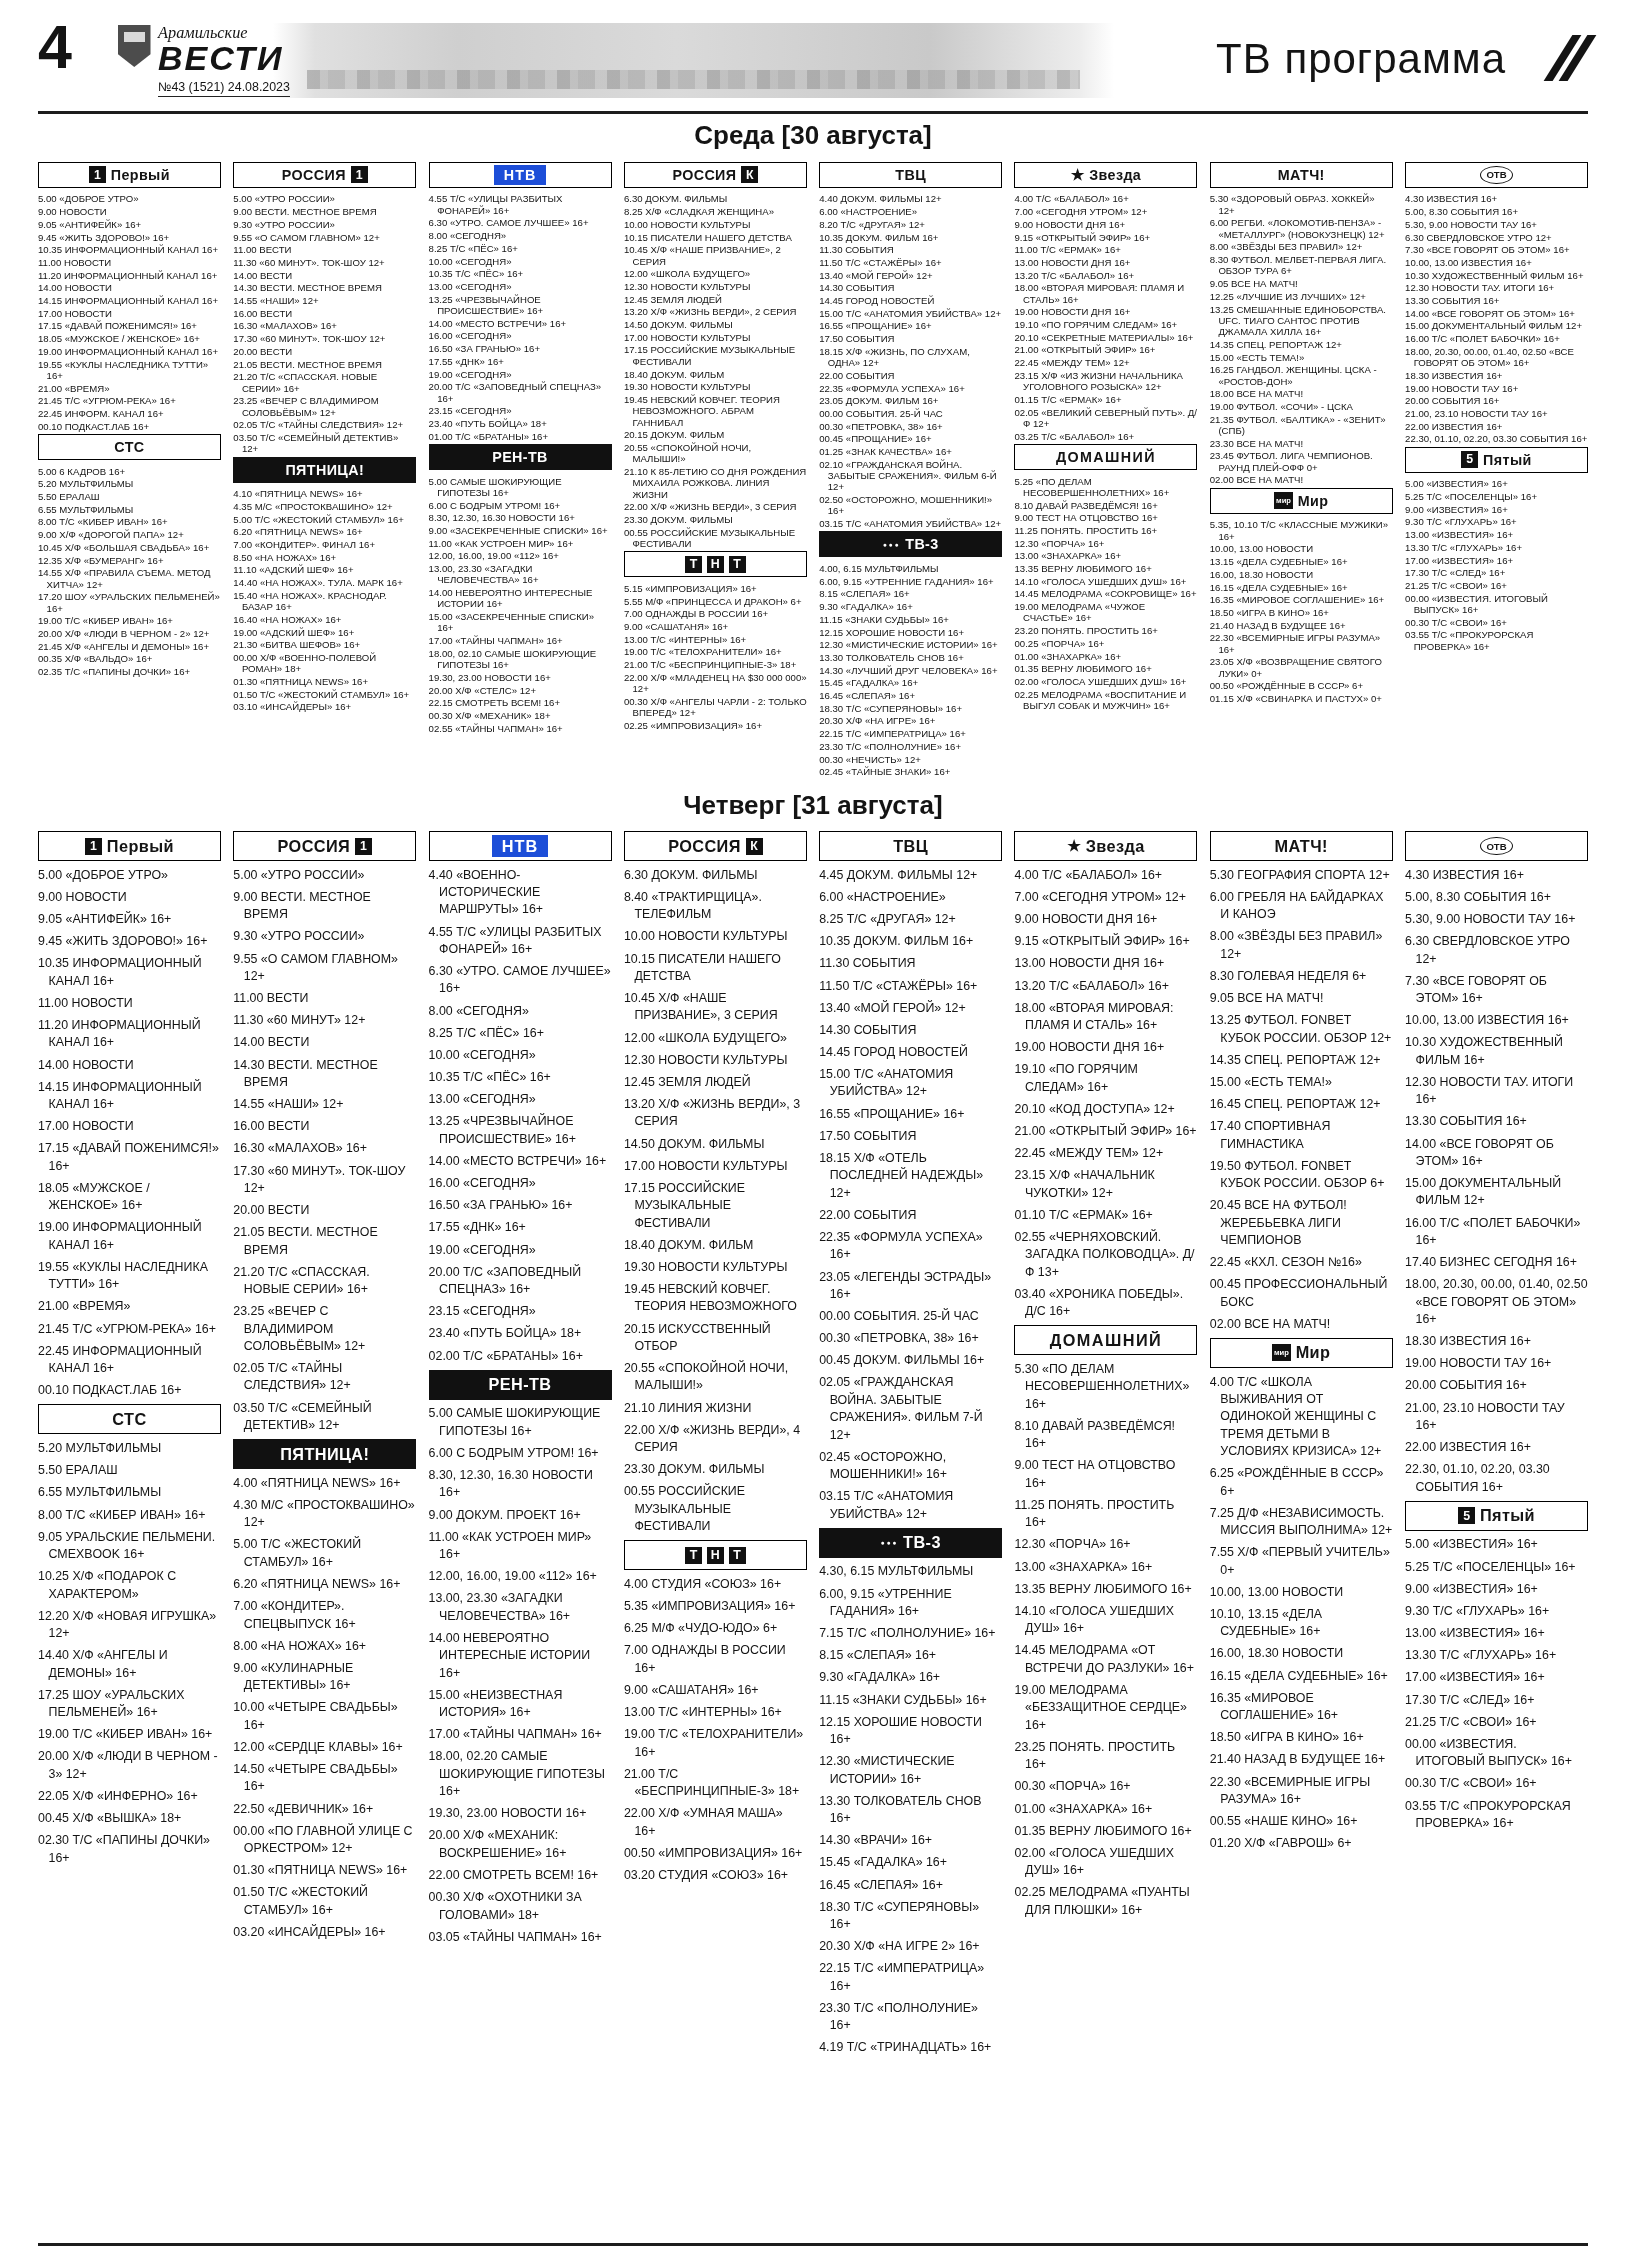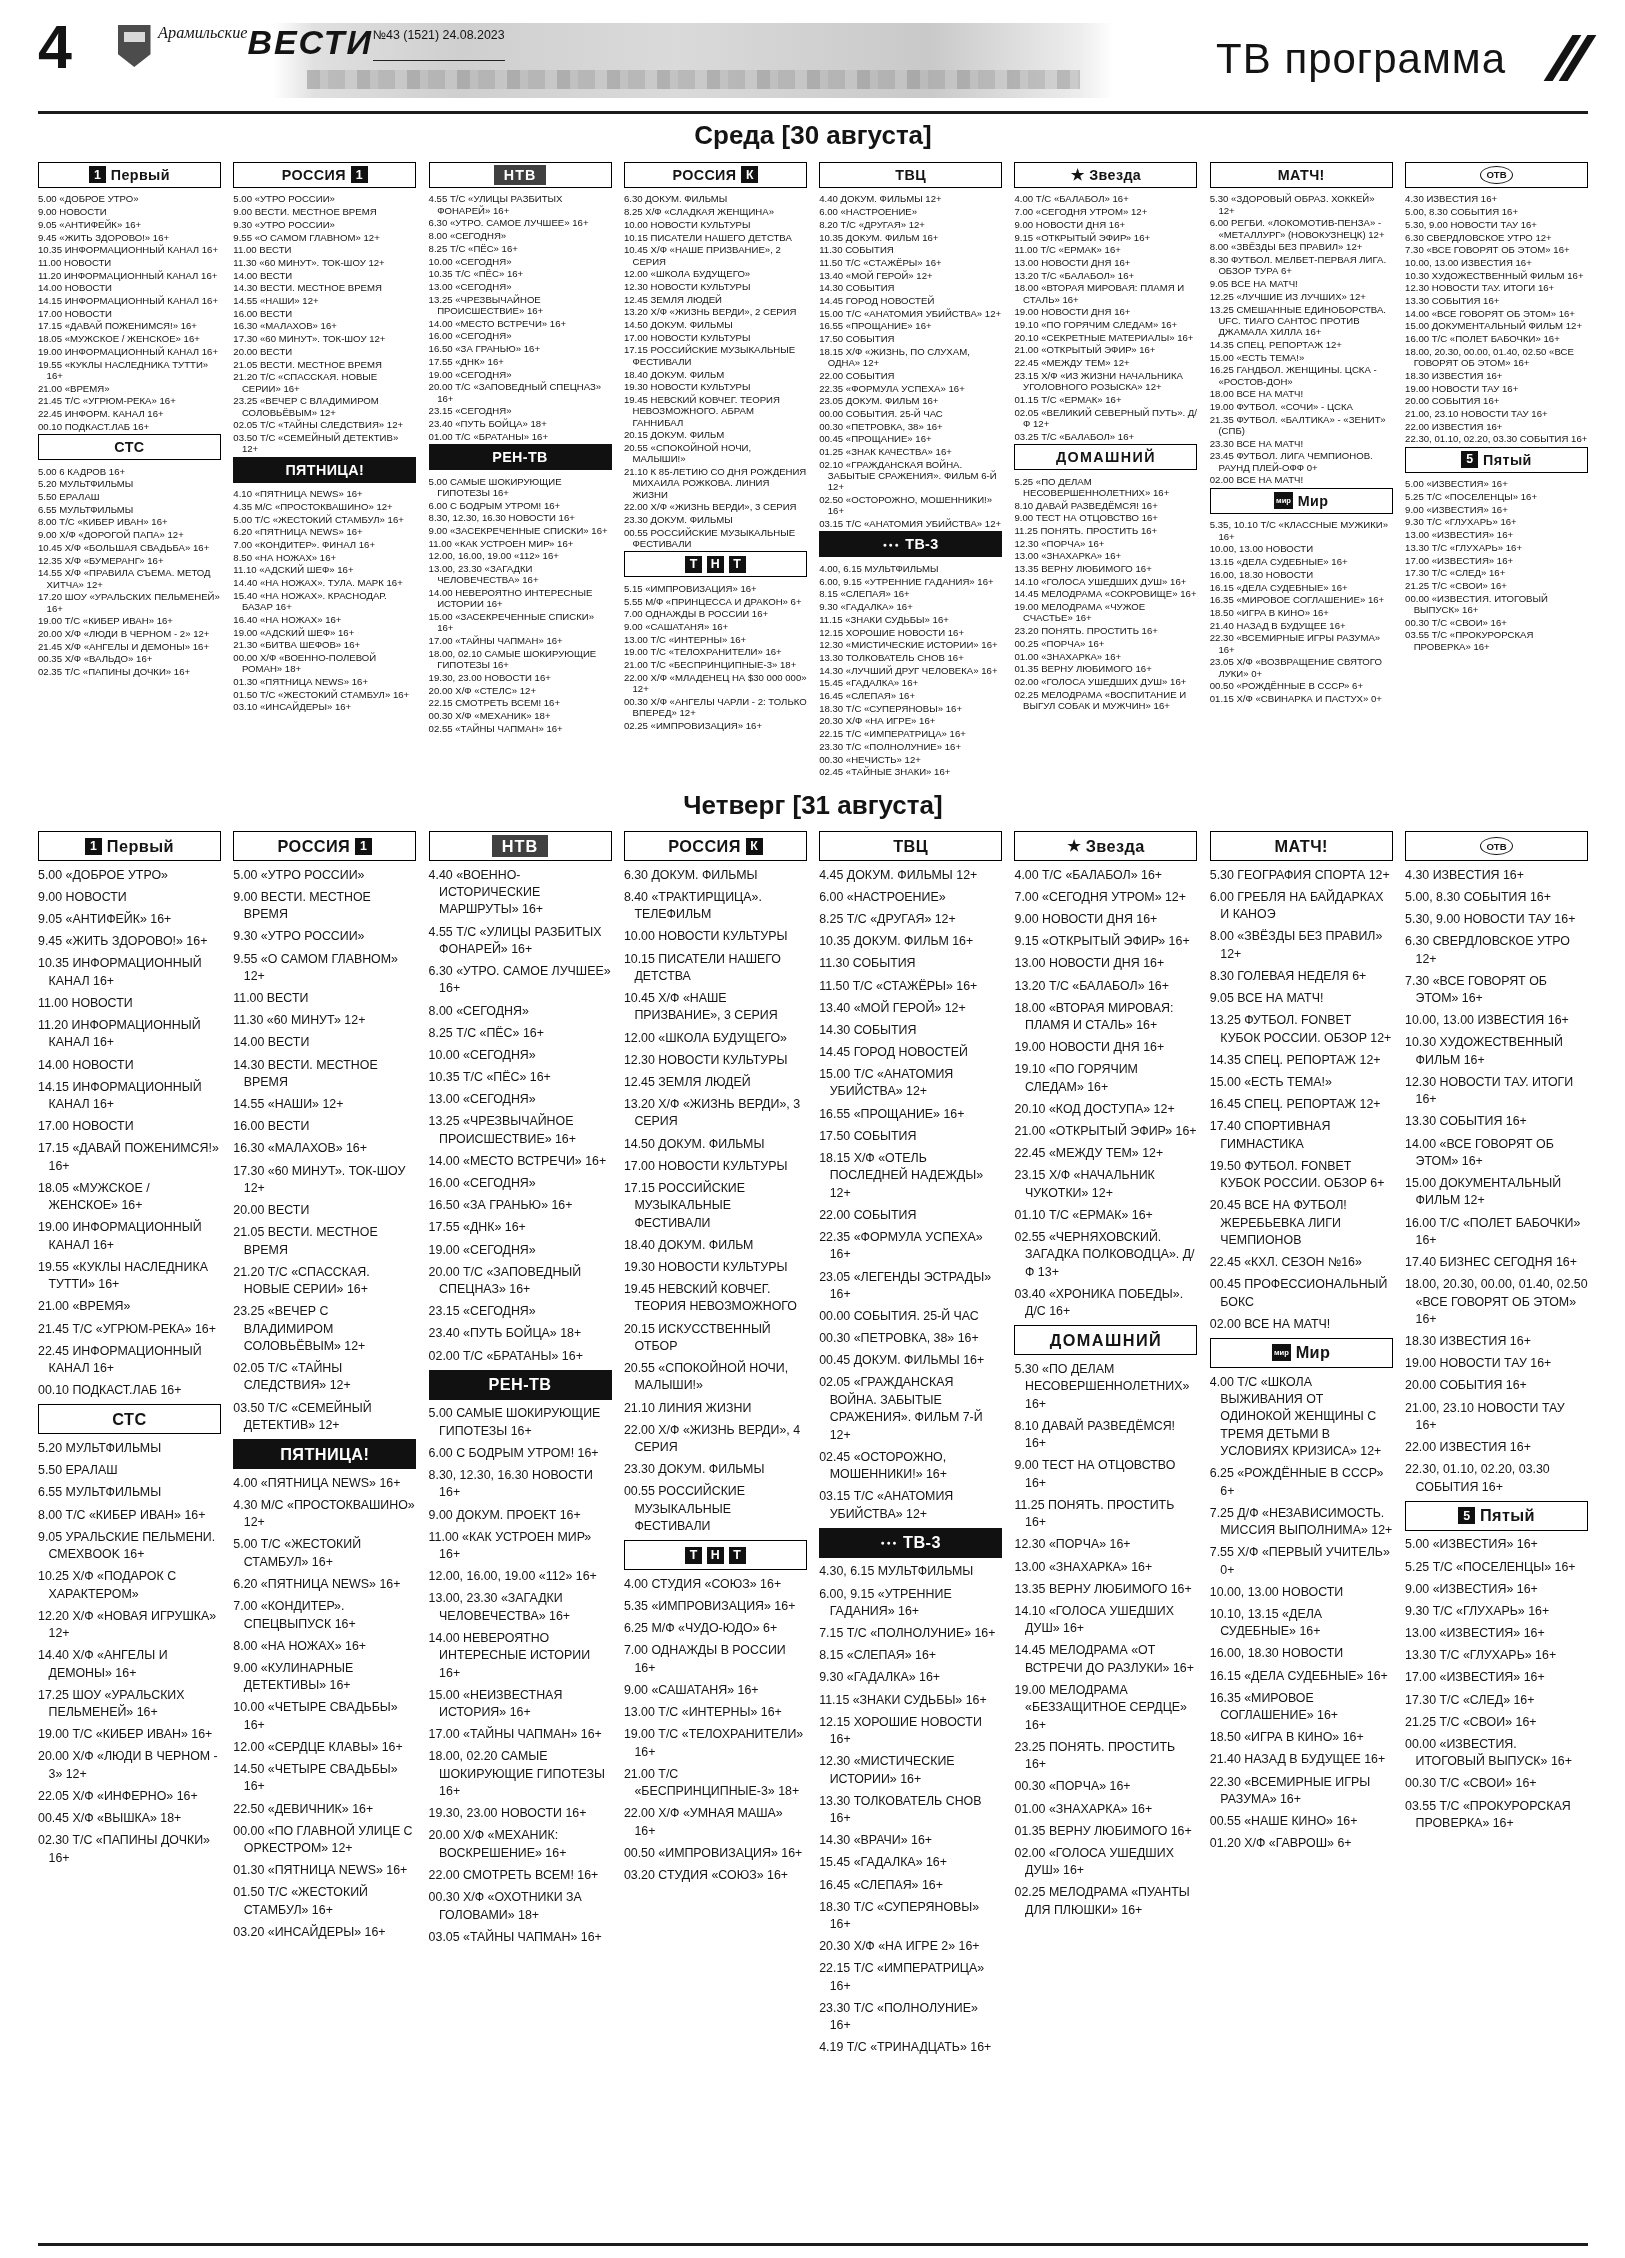--- a/index.html
+++ b/index.html
@@ -9,21 +9,21 @@
   
   .masthead{position:relative;height:82px}
   .pageno{position:absolute;left:0;top:-5.7px;font-size:61px;font-weight:bold;line-height:1}
   .photo{position:absolute;left:235px;top:0;width:841px;height:75px;
     background:linear-gradient(to right,#fff 0,#e0e0e0 5%,#cfcfcf 22%,#dadada 48%,#c9c9c9 78%,#ededed 96%,#fff 100%)}
   .skyline{position:absolute;left:4%;right:4%;bottom:8.6px;height:19px;opacity:.55;
     background:repeating-linear-gradient(90deg,#8f8f8f 0 13.4px,#b0b0b0 13.4px 21px,#9e9e9e 21px 38px,#bcbcbc 38px 50px)}
   .brand{position:absolute;left:80px;top:1.9px;display:flex;gap:7.6px;align-items:flex-start}
   .crest{width:32.5px;height:42px;background:#4c4c4c;clip-path:polygon(0 0,100% 0,100% 70%,50% 100%,0 70%);position:relative;flex:0 0 auto}
   .crest:after{content:"";position:absolute;left:5.7px;right:5.7px;top:7.6px;height:9.6px;background:#d9d9d9}
-  .brand-text{display:flex;flex-direction:row}
+  .brand-text{display:flex;flex-direction:column}
   .brand-top{font-family:"Liberation Serif",serif;font-style:italic;font-size:16.3px;line-height:1}
   .brand-main{font-size:34px;font-weight:bold;font-style:italic;letter-spacing:1.9px;line-height:1.05}
   .issue{font-size:12.4px;margin-top:2.9px;border-bottom:1px solid #222;padding-bottom:1.9px}
   .tv-title{position:absolute;right:82px;top:12px;font-size:42px;letter-spacing:1px}
   .slashes{position:absolute;right:5.7px;top:11.5px;display:flex;gap:6.7px;transform:skewX(-32deg)}
   .slashes i{display:block;width:8.6px;height:46px;background:#141414}
 
   .rule{height:2.9px;background:#1c1c1c;margin:5.7px 0 3.8px}
   .bottom-rule{position:absolute;left:38px;right:38px;bottom:13.4px;height:2.9px;background:#1c1c1c}
 
@@ -35,21 +35,21 @@
   .col{flex:1 1 0;min-width:0}
 
   
   .chhead{border:1.9px solid #000;height:26px;display:flex;align-items:center;justify-content:center;gap:4.8px;
     font-weight:bold;font-size:14.3px;margin:1.9px 0 5.7px;white-space:nowrap;overflow:hidden}
   .chhead.dark{background:#111;color:#fff;border-color:#111}
   .thu .chhead{height:30px;font-size:16.3px}
   .sq{display:inline-flex;align-items:center;justify-content:center;min-width:17px;height:17px;background:#111;color:#fff;
     font-weight:bold;font-size:12.4px;padding:0 1.9px;line-height:1}
   .sq.mir{font-size:7.6px}
-  .ntv-badge{background:#404040;color:#fff;padding:1.9px 9.6px;font-weight:bold;letter-spacing:1px}
+  .ntv-badge{background:#1d4ed8;color:#fff;padding:1.9px 9.6px;font-weight:bold;letter-spacing:1px}
   .otv-circle{width:32.5px;height:18px;border:1.9px solid #111;border-radius:50%;display:inline-flex;align-items:center;justify-content:center;font-size:9.6px;font-weight:bold}
   .star{font-size:15.3px;line-height:1}
   .dots{font-size:6.7px;letter-spacing:1.9px;align-self:center}
   .chname{letter-spacing:0.4px}
   .chhead.wide .chname{letter-spacing:1.4px}
 
   
   .prog{font-size:9.6px;line-height:1.18;margin-bottom:1.4px;padding-left:8.6px;text-indent:-8.6px;word-break:break-word}
   .thu .prog{font-size:12.4px;line-height:1.4;margin-bottom:4.8px;padding-left:10.5px;text-indent:-10.5px}
 </style>

